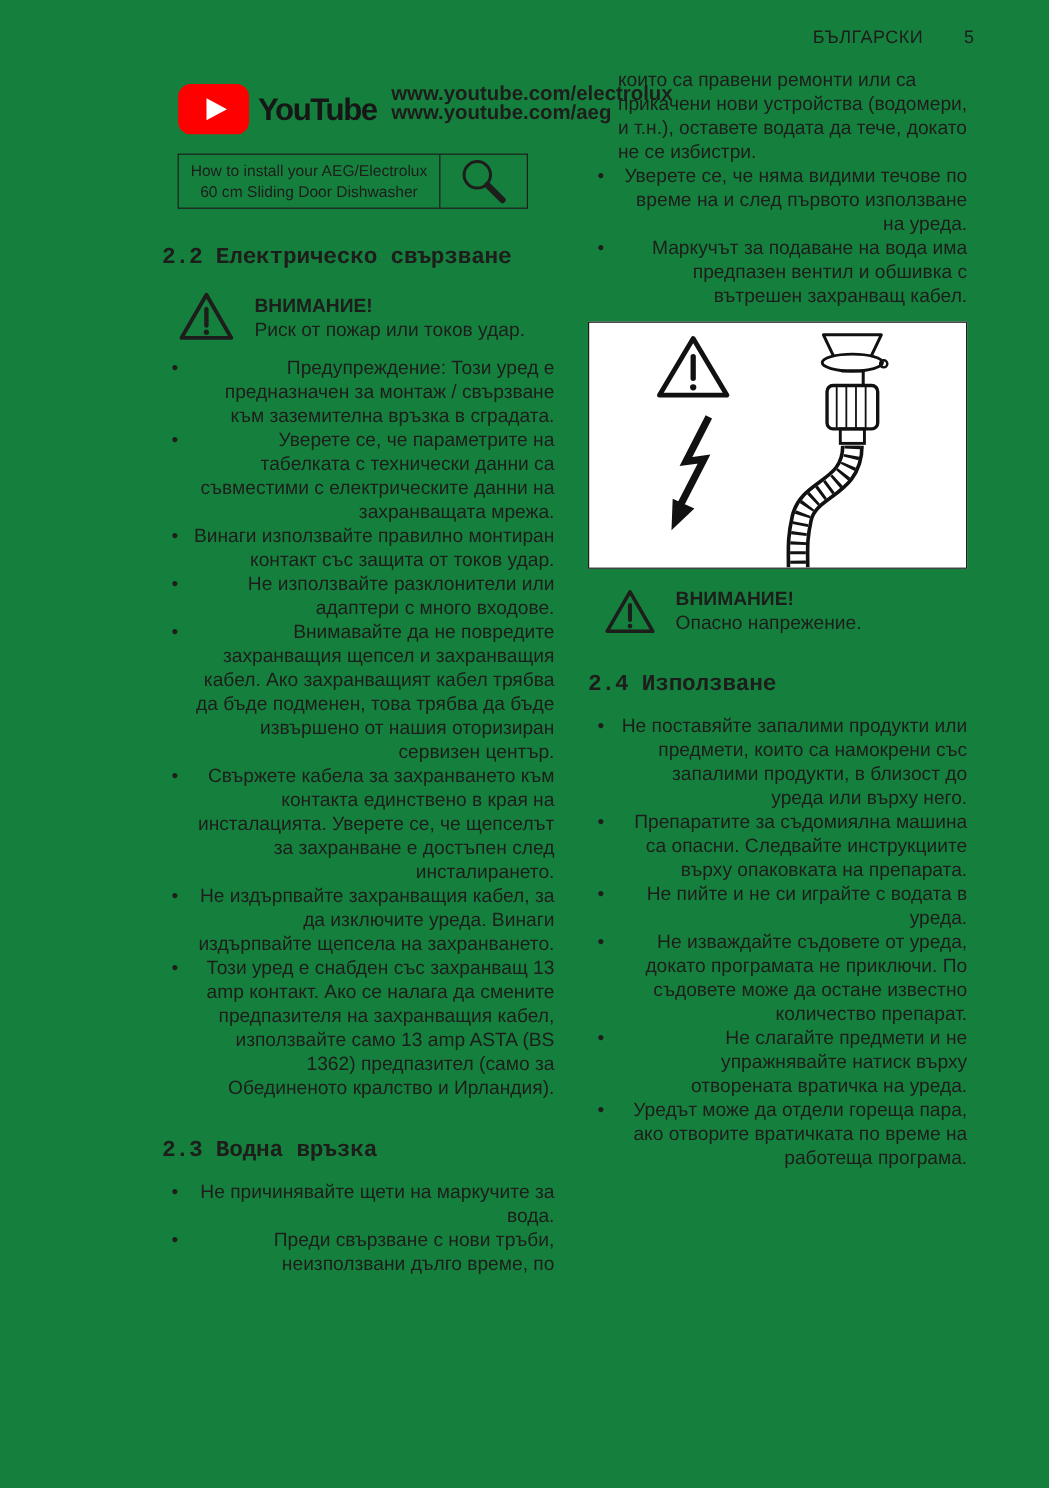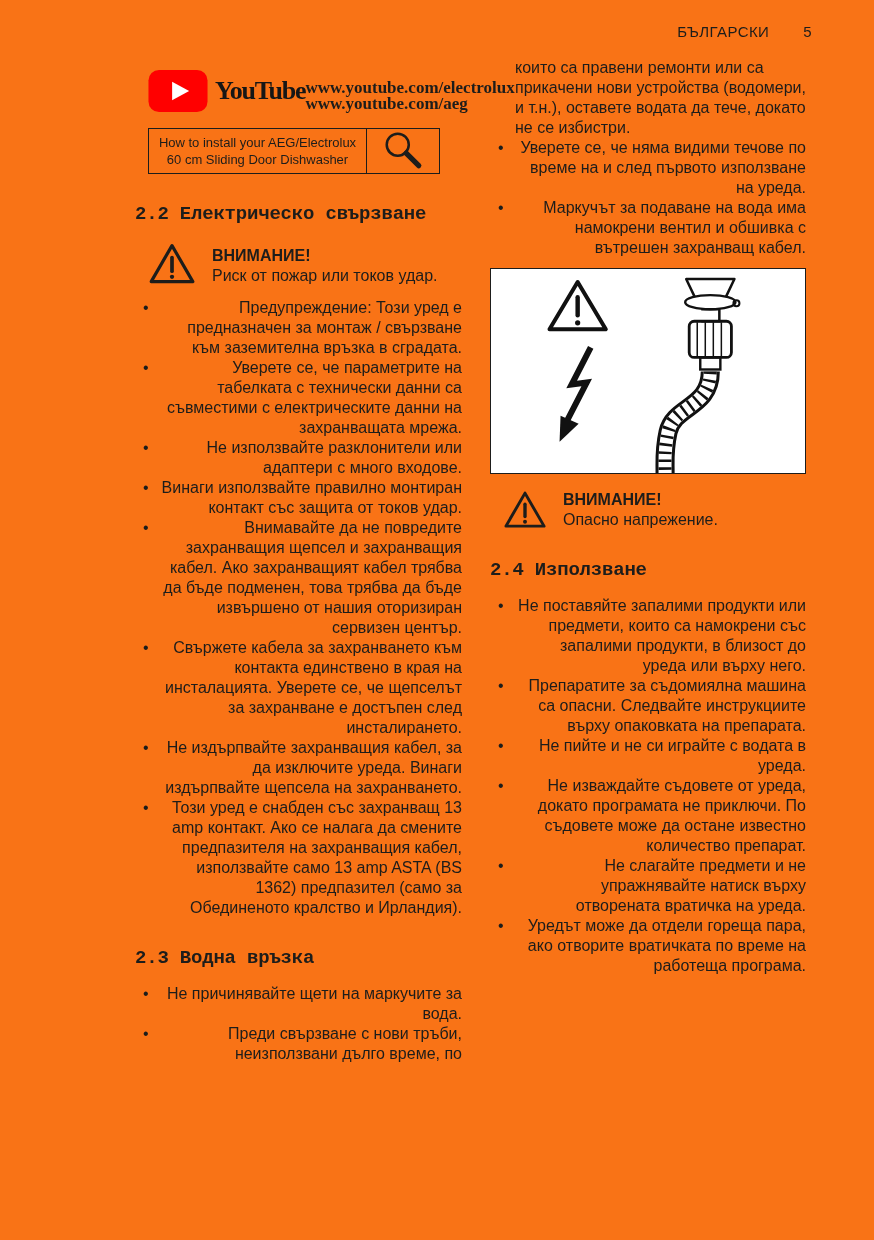--- a/index.html
+++ b/index.html
@@ -1,33 +1,33 @@
 <!DOCTYPE html>
 <html><head>
 <meta charset="utf-8">
 <style>
   * { margin:0; padding:0; box-sizing:border-box; }
   html,body { background:#ffffff; }
   .page {
     position:relative; width:874px; height:1240px; overflow:hidden;
-    background:#f97316; color:#1d1d1b;
+    background:#15803d; color:#1d1d1b;
     font-family:"Liberation Sans","DejaVu Sans",sans-serif;
     font-size:16px; line-height:20px;
   }
   .page-header { position:absolute; top:22px; right:62px; display:flex; gap:34px; font-size:15px; letter-spacing:.4px; }
   .columns { display:flex; gap:28px; padding:58px 68px 0 135px; }
   .col-left  { width:327px; flex:none; }
   .col-right { width:316px; flex:none; }
 
-  .yt-block { display:flex; align-items:flex-end; margin:12px 0 0 13px;font-family:Liberation Serif, serif; }
+  .yt-block { display:flex; align-items:flex-start; gap:12px; margin:12px 0 0 13px; }
   .yt-logo  { display:flex; align-items:center; gap:7px; }
   .yt-word  { font-size:26px; font-weight:bold; letter-spacing:-1.2px; color:#161616; }
   .yt-urls  { font-size:17px; font-weight:bold; line-height:16px; white-space:nowrap; }
 
-  .search-box { display:flex; border:1.5px solid #1d1d1b; width:292px; margin:16px 0 0 13px; }
+  .search-box { display:flex; border:1.5px solid #1d1d1b; width:292px; margin:16px 0 0 13px;align-items:flex-end; }
   .search-text { flex:1; text-align:center; font-size:13px; line-height:17px; padding:5px 3px; border-right:1.5px solid #1d1d1b; }
   .search-icon-cell { width:72px; display:flex; align-items:center; justify-content:center; }
 
   .section-title { font-size:19px; line-height:24px; font-weight:bold; letter-spacing:-.2px; margin:28px 0 14px;font-family:Liberation Mono, monospace; }
 
   .warning { display:flex; gap:16px; align-items:flex-end; margin:14px 0 12px 13px; }
   .warn-tri { flex:none; margin-top:2px; }
   .warn-title { font-weight:bold; }
 
   ul.bullets { list-style:none; margin:0 0 2px;text-align:right; }
@@ -90,22 +90,22 @@
         </svg>
         <div>
           <div class="warn-title">ВНИМАНИЕ!</div>
           <div>Риск от пожар или токов удар.</div>
         </div>
       </div>
 
       <ul class="bullets">
         <li>Предупреждение: Този уред е предназначен за монтаж / свързване към заземителна връзка в сградата.</li>
         <li>Уверете се, че параметрите на табелката с технически данни са съвместими с електрическите данни на захранващата мрежа.</li>
+        <li>Винаги използвайте правилно монтиран контакт със защита от токов удар.</li>
         <li>Не използвайте разклонители или адаптери с много входове.</li>
-        <li>Винаги използвайте правилно монтиран контакт със защита от токов удар.</li>
         <li>Внимавайте да не повредите захранващия щепсел и захранващия кабел. Ако захранващият кабел трябва да бъде подменен, това трябва да бъде извършено от нашия оторизиран сервизен център.</li>
         <li>Свържете кабела за захранването към контакта единствено в края на инсталацията. Уверете се, че щепселът за захранване е достъпен след инсталирането.</li>
         <li>Не издърпвайте захранващия кабел, за да изключите уреда. Винаги издърпвайте щепсела на захранването.</li>
         <li>Този уред е снабден със захранващ 13 amp контакт. Ако се налага да смените предпазителя на захранващия кабел, използвайте само 13 amp ASTA (BS 1362) предпазител (само за Обединеното кралство и Ирландия).</li>
       </ul>
 
       <h2 class="section-title">2.3 Водна връзка</h2>
 
       <ul class="bullets">
         <li>Не причинявайте щети на маркучите за вода.</li>
@@ -113,21 +113,21 @@
       </ul>
 
     </div>
 
     <div class="col-right">
 
       <p class="continuation">които са правени ремонти или са прикачени нови устройства (водомери, и т.н.), оставете водата да тече, докато не се избистри.</p>
 
       <ul class="bullets">
         <li>Уверете се, че няма видими течове по време на и след първото използване на уреда.</li>
-        <li>Маркучът за подаване на вода има намокрени вентил и обшивка с вътрешен захранващ кабел.</li>
+        <li>Маркучът за подаване на вода има предпазен вентил и обшивка с вътрешен захранващ кабел.</li>
       </ul>
 
       <div class="figure">
         <svg viewBox="0 0 300 203" preserveAspectRatio="xMidYMid meet">
 
           <g>
             <path d="M80 13 L108 60 L52 60 Z" fill="none" stroke="#111" stroke-width="4" stroke-linejoin="round"></path>
             <line x1="80" y1="28" x2="80" y2="46" stroke="#111" stroke-width="4.4" stroke-linecap="round"></line>
             <circle cx="80" cy="53.5" r="2.6" fill="#111"></circle>
           </g>

